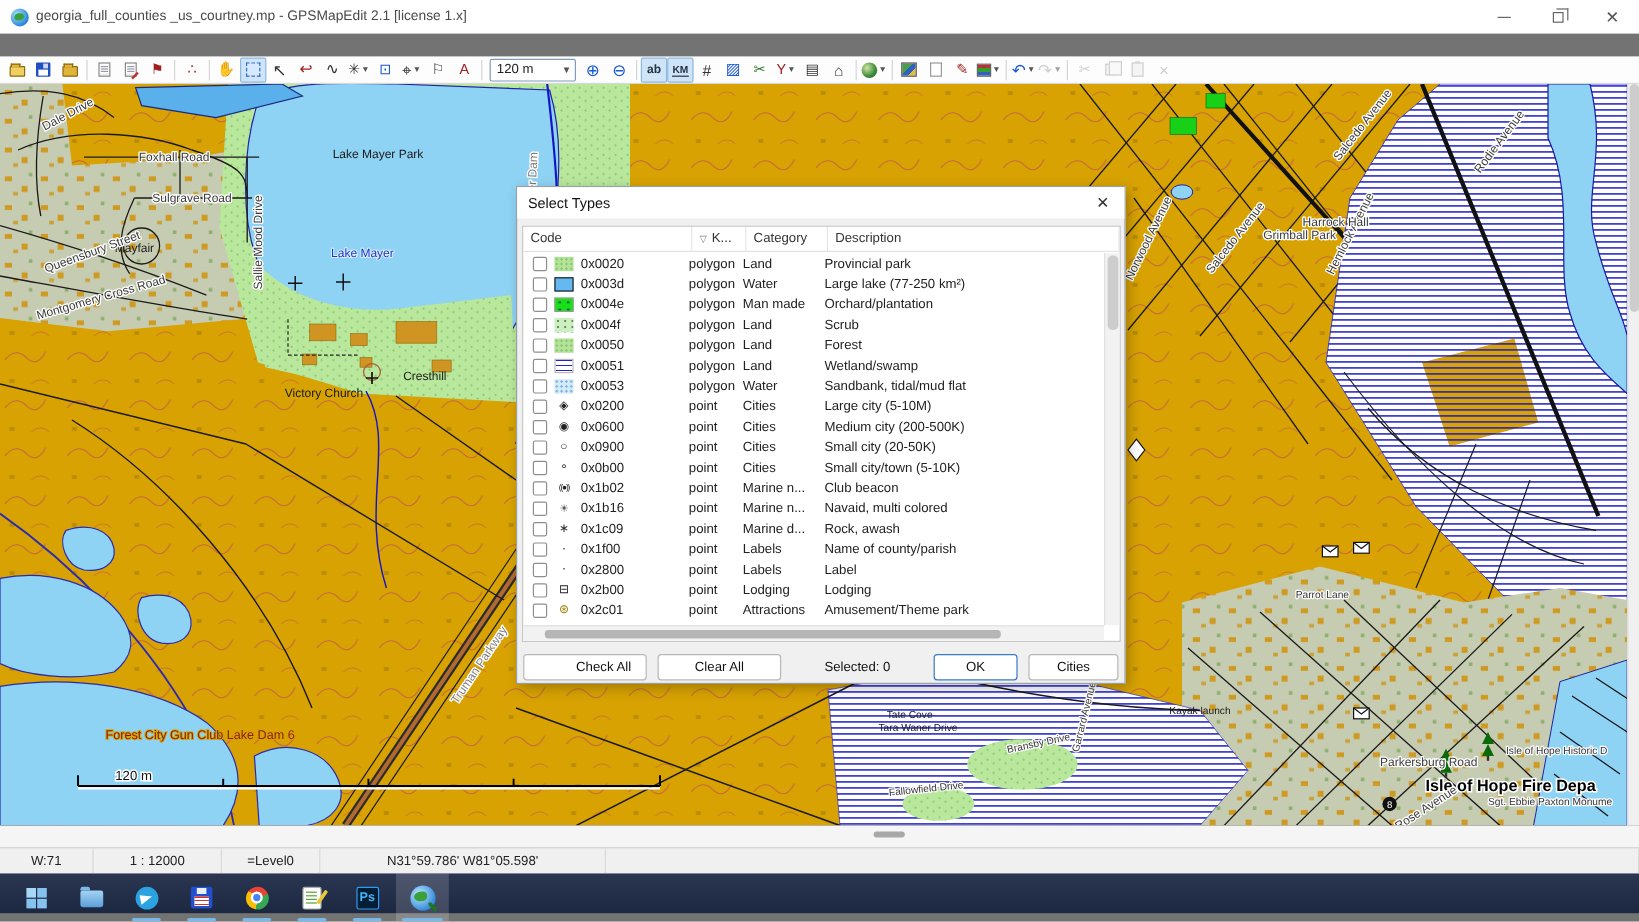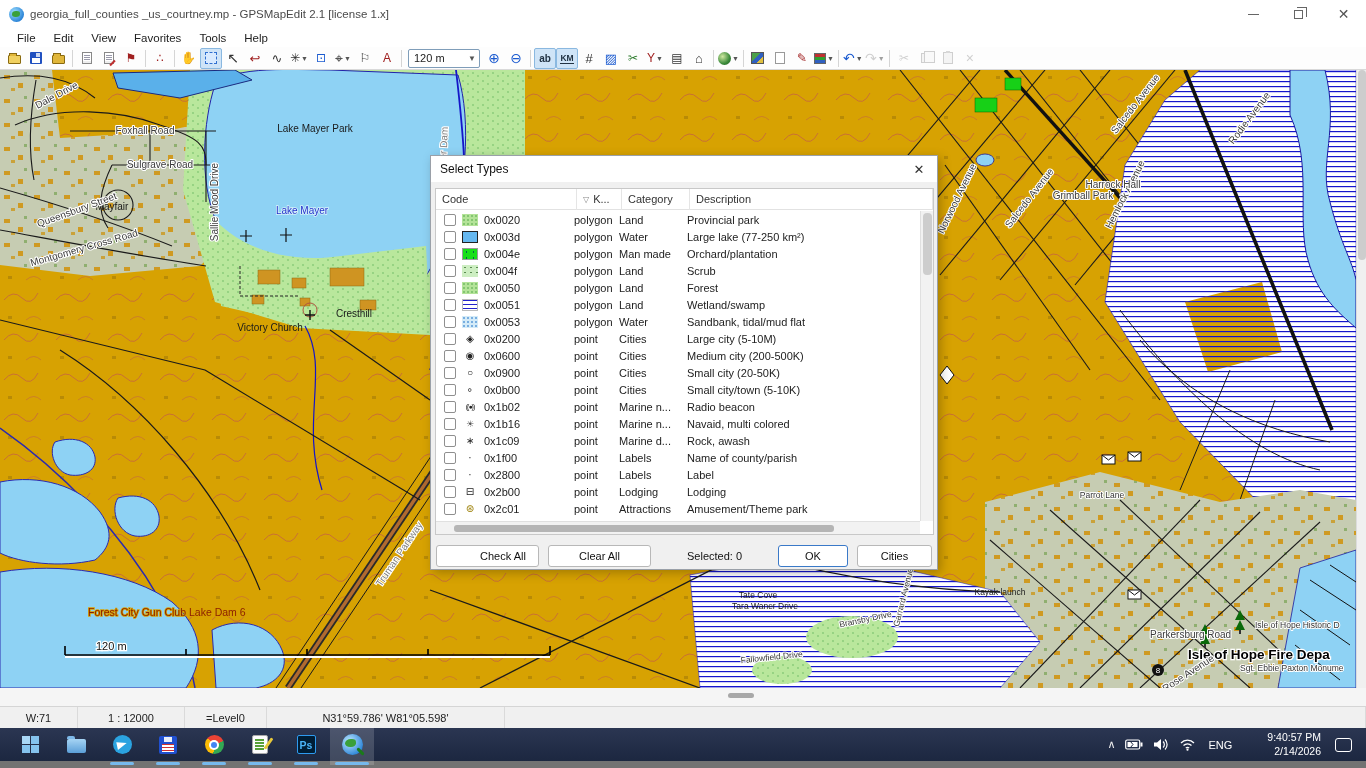--- a/index.html
+++ b/index.html
@@ -112,21 +112,21 @@
   .b-check { width:103px; margin-left:1px;padding-left:31px; } .b-clear { width:103px; margin-left:9px; }
   .sel-label { margin-left:36px; font-size:11px; color:#111; }
   .b-ok { width:70px; margin-left:auto; } .b-cancel { width:75px; margin-left:9px; }
 
   
   .statusbar { position:absolute; left:0; top:706px; width:1366px; height:22px; background:#f0f0f0; border-top:1px solid #d5d5d5; display:flex; align-items:center; font-size:11px; color:#222; }
   .sfield { height:100%; display:flex; align-items:center; border-right:1px solid #dadada; justify-content:center; }
   .sfield.left { justify-content:flex-start; padding-left:6px; }
 
   
-  .taskbar { position:absolute; left:0; top:728px; width:1366px; height:33px; background:linear-gradient(#2b3652,#1c2740); display:flex; align-items:center; color:#fff; }
+  .taskbar { position:absolute; left:0; top:728px; width:1366px; height:33px; background:linear-gradient(#2b3652,#1c2740); display:flex; align-items:flex-start; color:#fff;flex-direction:column; }
   .tb-app { width:44px; height:40px; display:flex; align-items:center; justify-content:center; position:relative; margin-left:2px; }
   .tb-app.active { background:rgba(255,255,255,.16); }
   .tb-app .runline { position:absolute; left:10px; bottom:0; width:24px; height:3px; background:#76b9ed; border-radius:2px; }
   .tb-app.active .runline { left:5px; width:34px; }
   .ic-start { width:17px; height:17px; display:grid; grid-template-columns:8px 8px; grid-gap:1px; }
   .ic-start i { background:#85c3ee; } .ic-start i:nth-child(1){ background:#a9d7f6; }
   .ic-explorer { width:19px; height:14px; background:linear-gradient(#a6d4f4,#5b9fd8); border-radius:2px; position:relative; margin-top:2px; }
   .ic-explorer:before { content:""; position:absolute; left:0; top:-3px; width:8px; height:3px; background:#7db8e8; border-radius:2px 2px 0 0; }
   .ic-telegram { width:19px; height:19px; border-radius:50%; background:#2ba3e0; position:relative; }
   .ic-telegram:before { content:""; position:absolute; left:4px; top:6px; width:0; height:0; border-left:10px solid #fff; border-top:3px solid transparent; border-bottom:5px solid transparent; transform:rotate(-12deg); }
@@ -166,28 +166,20 @@
         </span>
       <span class="win-btn">
           <span class="glyph-restore"></span>
         </span>
       <span class="win-btn">
           <span class="glyph-close">✕</span>
         </span>
     </div>
   </div>
 
-  <div class="menubar" id="menubar">
-      <span class="menu-item">File</span>
-      <span class="menu-item">Edit</span>
-      <span class="menu-item">View</span>
-      <span class="menu-item">Favorites</span>
-      <span class="menu-item">Tools</span>
-      <span class="menu-item">Help</span>
-    </div>
 
   <div class="toolbar" id="toolbar">
       <span class="tbtn">
         <span class="cs-folder open"></span>
       </span>
       <span class="tbtn">
         <span class="cs-save"></span>
       </span>
       <span class="tbtn">
         <span class="cs-folder"></span>
@@ -654,21 +646,21 @@
             <span class="c-kind">point</span>
             <span class="c-cat">Cities</span>
             <span class="c-desc">Small city/town (5-10K)</span>
           </div>
           <div class="trow">
             <span class="cb"></span>
             <span class="sw sw-icon i-tiny">((●))</span>
             <span class="c-code">0x1b02</span>
             <span class="c-kind">point</span>
             <span class="c-cat">Marine n...</span>
-            <span class="c-desc">Radio beacon</span>
+            <span class="c-desc">Club beacon</span>
           </div>
           <div class="trow">
             <span class="cb"></span>
             <span class="sw sw-icon i-sun">☀</span>
             <span class="c-code">0x1b16</span>
             <span class="c-kind">point</span>
             <span class="c-cat">Marine n...</span>
             <span class="c-desc">Navaid, multi colored</span>
           </div>
           <div class="trow">

